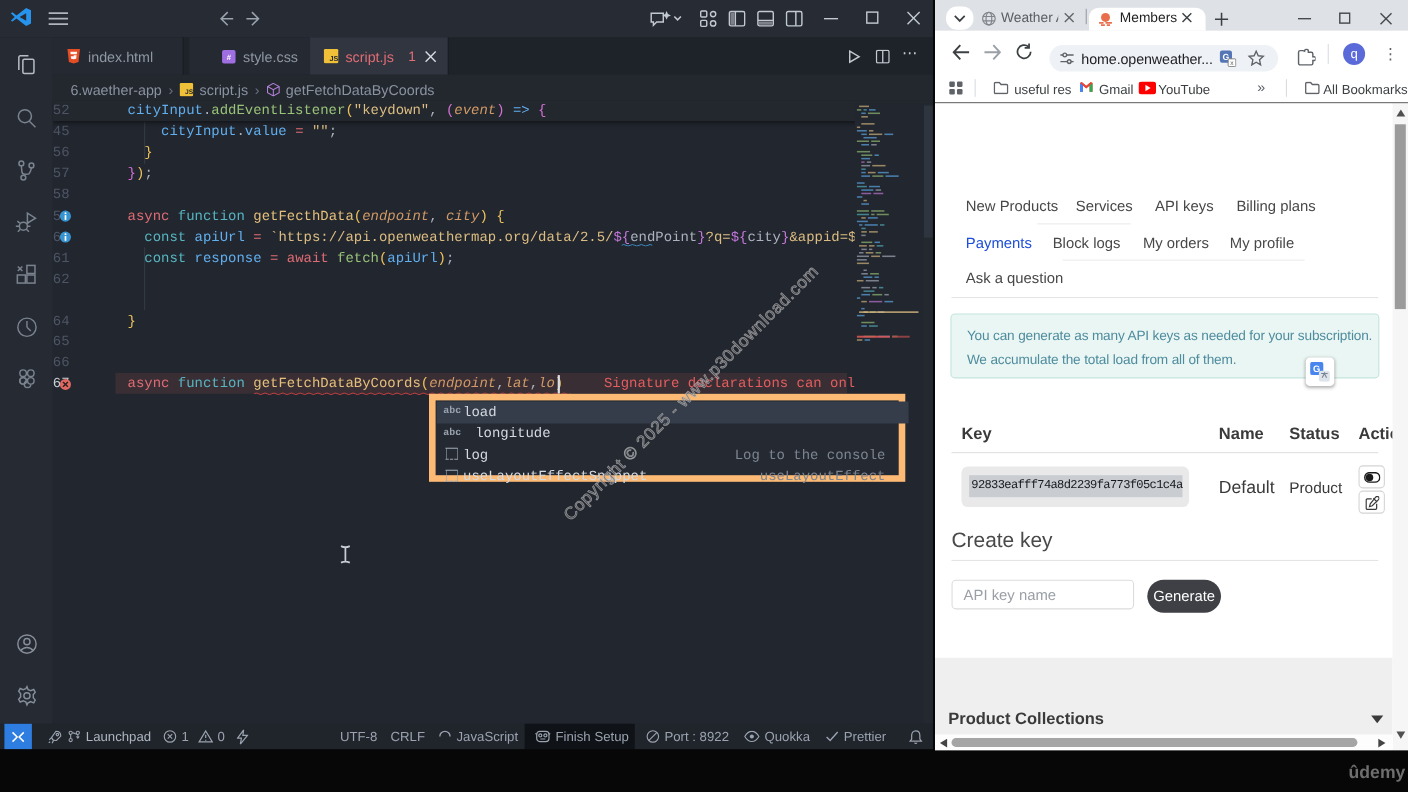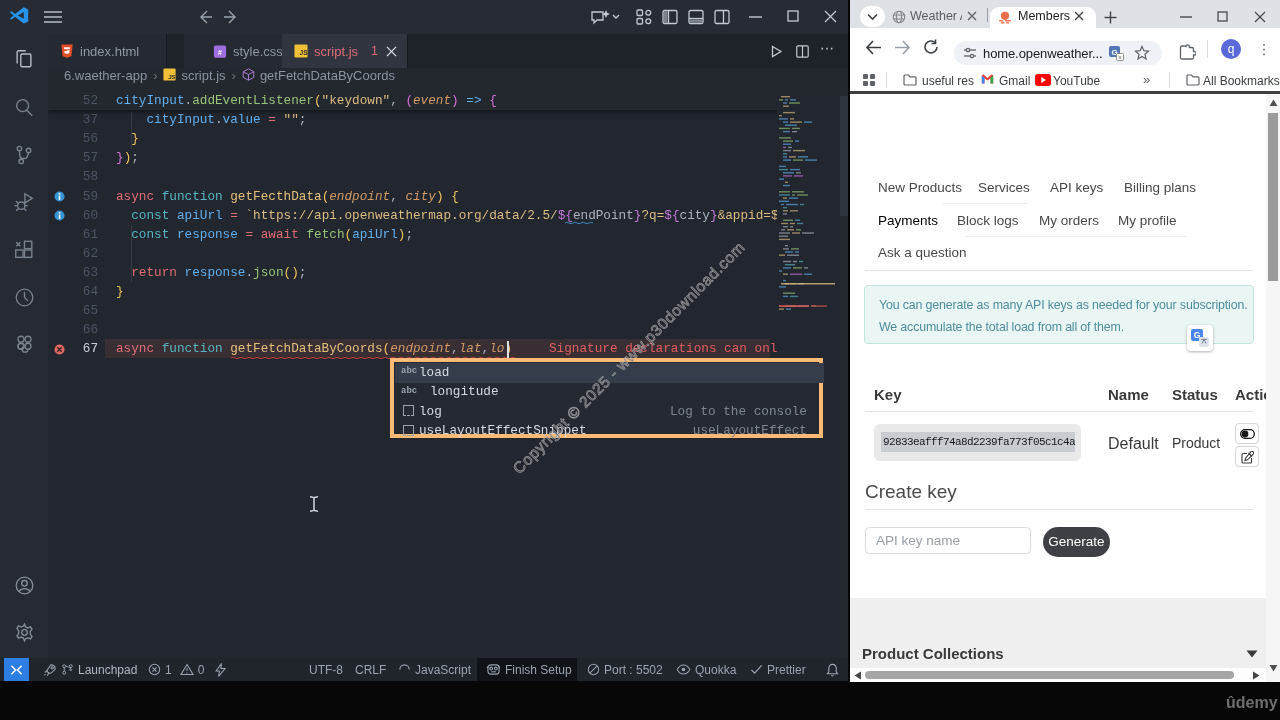--- a/index.html
+++ b/index.html
@@ -3,38 +3,38 @@
 *{margin:0;padding:0;box-sizing:border-box}
 html,body{width:1280px;height:720px;background:#070707;overflow:hidden}
 body{position:relative;font-family:"Liberation Sans",sans-serif}
 .abs{position:absolute;white-space:nowrap}
 .mono{font-family:"Liberation Mono",monospace}
 
 #vsc{position:absolute;left:0;top:0;width:848px;height:681px;background:#22262e}
 #titlebar{position:absolute;left:0;top:0;width:848px;height:34px;background:#272c34}
 #tabbar{position:absolute;left:0;top:34px;width:848px;height:34px;background:#1e232a}
 .tab{position:absolute;top:0;height:34px;display:flex;align-items:center;font-size:13px;color:#8f97a3}
-#breadcrumb{position:absolute;left:48px;top:68px;width:800px;height:26px;background:#23272e;display:flex;align-items:flex-start;font-size:13px;color:#8a93a0}
+#breadcrumb{position:absolute;left:48px;top:68px;width:800px;height:26px;background:#23272e;display:flex;align-items:center;font-size:13px;color:#8a93a0}
 #activitybar{position:absolute;left:0;top:34px;width:48px;height:624px;background:#262b33}
 #editor{position:absolute;left:48px;top:91px;width:800px;height:567px;background:#22262e;overflow:hidden}
 .cl{position:absolute;left:0;width:800px;height:19.1px;font-family:"Liberation Mono",monospace;font-size:12.7px;line-height:19.1px;white-space:pre}
-.ln{position:absolute;left:0;width:50px;text-align:right;color:#4d5565}
+.ln{position:absolute;left:0;width:50px;color:#4d5565}
 .cd{position:absolute;left:68px}
 u1{text-underline-offset:3px}
 .cw{color:#abb2bf}.cb{color:#61afef}.cg{color:#98c379}.cy{color:#e5c07b}
 .cs{color:#dcbd82}.co{color:#d19a66;font-style:italic}.cr{color:#e06c75}
 .cc{color:#56b6c2}.b1{color:#eec35c}.b2{color:#d670d6}
 .cm{color:#c678dd}.ci{color:#abb2bf}
 #statusbar{position:absolute;left:0;top:658px;width:848px;height:23px;background:#20242b;color:#9aa3af;font-size:12px}
 .sbi{position:absolute;top:0;height:23px;display:flex;align-items:center;gap:4px}
 
 #chrome{position:absolute;left:850px;top:0;width:430px;height:682px;background:#ffffff}
 #ctabs{position:absolute;left:0;top:0;width:430px;height:28px;background:#dee1e6}
 #ctoolbar{position:absolute;left:0;top:28px;width:430px;height:38px;background:#fff}
-#cbookmarks{position:absolute;left:0;top:66px;width:430px;height:28px;background:#fff;border-bottom:3px solid #404040}
+#cbookmarks{position:absolute;left:0;top:66px;width:430px;height:28px;background:#fff;border-bottom:1px solid #404040}
 #page{position:absolute;left:0;top:94px;width:416px;height:574px;background:#fff;overflow:hidden}
 #vscroll{position:absolute;left:416px;top:94px;width:14px;height:588px;background:#f6f6f6}
 #hscroll{position:absolute;left:0;top:668px;width:416px;height:14px;background:#fdfdfd}
 #watermark{position:absolute;left:448px;top:349px;width:362px;text-align:center;transform:rotate(-45deg);color:rgba(215,215,220,0.14);-webkit-text-stroke:0.7px rgba(225,225,230,0.55);font-size:15.5px;letter-spacing:0.6px;font-family:"Liberation Sans",sans-serif;z-index:50;text-shadow:0 0 1px rgba(40,40,40,0.8)}
 </style></head>
 <body>
 <div id="vsc">
  <div id="titlebar">
   <svg class="abs" style="left:9px;top:7px" width="20" height="20" viewBox="0 0 100 100">
         <path fill="#2693ec" d="M74 1 L30 35 L12 21 L4 25 L22 42 L4 59 L12 63 L30 49 L74 83 L96 72 L96 12 Z M74 25 L74 59 L44 42 Z"></path>
@@ -91,21 +91,21 @@
           <line x1="12" y1="1" x2="1" y2="12"></line>
         </g>
       </svg>
  </div>
  <div id="tabbar">
   <div class="tab" style="left:48px;width:119px;background:#252a32;border-right:1px solid #171a1f;padding-left:12px">
    <svg width="14" height="15" viewBox="0 0 16 16" style="margin-right:6px">
           <path fill="#e44d26" d="M1.5 0 L3 13.5 L8 15 L13 13.5 L14.5 0 Z"></path>
           <path fill="#ffffff" opacity=".95" d="M11.5 3 H4.5 L4.8 5.5 H8 v2 H5 l.3 2.6 L8 10.8 l2.6-.7 L11 6.5 H8 v-1 h3.3 Z"></path>
         </svg>index.html</div>
-  <div class="tab" style="left:184px;width:113px;background:#252a32;border-right:1px solid #171a1f;padding-left:29px">
+  <div class="tab" style="left:172px;width:113px;background:#252a32;border-right:1px solid #171a1f;padding-left:29px">
    <svg width="14" height="15" viewBox="0 0 16 16" style="margin-right:6px">
           <rect x="1" y="1" width="14" height="14" rx="2" fill="#9f6ee0"></rect>
           <text x="8" y="11.5" font-size="8" fill="#fff" text-anchor="middle" font-family="Liberation Sans" font-weight="bold">#</text>
         </svg>style.css</div>
   <div class="tab" style="left:282px;width:126px;background:#30353f;border-right:1px solid #171a1f;padding-left:12px;color:#e06c75">
    <svg width="14" height="14" viewBox="0 0 16 16" style="margin-right:6px">
           <rect x="0.5" y="0.5" width="15" height="15" rx="1.5" fill="#efc038"></rect>
           <text x="11" y="13" font-size="7.5" fill="#2b2b2b" text-anchor="middle" font-family="Liberation Sans" font-weight="bold">JS</text>
         </svg>script.js<span style="margin-left:13px;font-size:12.5px">1</span>
    <svg width="11" height="11" viewBox="0 0 12 12" style="margin-left:8px">
@@ -200,29 +200,28 @@
         <g fill="none" stroke="#868e99" stroke-width="1.5">
           <circle cx="12" cy="12" r="3.2"></circle>
           <path d="M12 2.5 l1.2 3.2 a6.5 6.5 0 0 1 2.6 1.1 l3.2-1.3 1.6 2.8 -2.1 2.7 a6.5 6.5 0 0 1 0 2.9 l2.1 2.7 -1.6 2.8 -3.2-1.3 a6.5 6.5 0 0 1 -2.6 1.1 L12 21.5 l-1.2-3.2 a6.5 6.5 0 0 1 -2.6-1.1 l-3.2 1.3 -1.6-2.8 2.1-2.7 a6.5 6.5 0 0 1 0-2.9 L3.4 7.3 5 4.5 l3.2 1.3 a6.5 6.5 0 0 1 2.6-1.1 Z"></path>
         </g>
       </svg>
  </div>
  <div id="editor">
   <div class="abs" style="left:57px;top:248.3px;width:665px;height:19.1px;background:#3a2e35"></div>
   <div class="abs" style="left:83px;top:20px;width:1px;height:38px;background:#343b44"></div>
   <div class="abs" style="left:83px;top:134px;width:1px;height:57px;background:#343b44"></div>
-  <div class="cl" style="top:19.1px"><span class="ln">37</span><span class="cd"><span class="cb">    cityInput</span><span class="cw">.</span><span class="cb">value</span><span class="cw"> </span><span class="cr">=</span><span class="cw"> </span><span class="cs">""</span><span class="cw">;</span></span></div>
+  <div class="cl" style="top:19.1px"><span class="ln">45</span><span class="cd"><span class="cb">    cityInput</span><span class="cw">.</span><span class="cb">value</span><span class="cw"> </span><span class="cr">=</span><span class="cw"> </span><span class="cs">""</span><span class="cw">;</span></span></div>
   <div class="cl" style="top:38.2px"><span class="ln">56</span><span class="cd"><span class="b1">  }</span></span></div>
   <div class="cl" style="top:57.3px"><span class="ln">57</span><span class="cd"><span class="b2">}</span><span class="b1">)</span><span class="cw">;</span></span></div>
   <div class="cl" style="top:76.4px"><span class="ln">58</span></div>
   <div class="cl" style="top:95.5px"><span class="ln">59</span><span class="cd"><span class="cr">async</span><span class="cw"> </span><span class="cc">function</span><span class="cw"> </span><span class="cy">getFecthData</span><span class="b1">(</span><span class="co">endpoint</span><span class="cw">, </span><span class="co">city</span><span class="b1">)</span><span class="cw"> </span><span class="b1">{</span></span></div>
   <div class="cl" style="top:114.6px"><span class="ln">60</span><span class="cd"><span class="cc">  const</span><span class="cw"> </span><span class="cb">apiUrl</span><span class="cw"> </span><span class="cr">=</span><span class="cw"> </span><span class="cs">`<u1>https://api.openweathermap.org/data/2.5/</u1></span><span class="cm"><u1>${</u1></span><span class="ci"><u1>endPoint</u1></span><span class="cm"><u1>}</u1></span><span class="cs"><u1>?q=</u1></span><span class="cm"><u1>${</u1></span><span class="ci"><u1>city</u1></span><span class="cm"><u1>}</u1></span><span class="cs"><u1>&amp;appid=${apiKey}</u1></span></span></div>
   <div class="cl" style="top:133.7px"><span class="ln">61</span><span class="cd"><span class="cc">  const</span><span class="cw"> </span><span class="cb">response</span><span class="cw"> </span><span class="cr">=</span><span class="cw"> </span><span class="cr">await</span><span class="cw"> </span><span class="cg">fetch</span><span class="b1">(</span><span class="cb">apiUrl</span><span class="b1">)</span><span class="cw">;</span></span></div>
   <div class="cl" style="top:152.8px"><span class="ln">62</span></div>
-  <div class="cl" style="top:171.9px"><span class="ln">63</span><span class="cd"><span class="cr">  return</span><span class="cw"> </span><span class="cb">response</span><span class="cw">.</span><span class="cg">json</span><span class="b1">()</span><span class="cw">;</span></span></div>
   <div class="cl" style="top:191px"><span class="ln">64</span><span class="cd"><span class="b1">}</span></span></div>
   <div class="cl" style="top:210.1px"><span class="ln">65</span></div>
   <div class="cl" style="top:229.2px"><span class="ln">66</span></div>
   <div class="cl" style="top:248.3px"><span class="ln" style="color:#c8ccd4">67</span><span class="cd"><span class="cr">async</span><span class="cw"> </span><span class="cc">function</span><span class="cw"> </span><span class="cy">getFetchDataByCoords</span><span class="b1">(</span><span class="co">endpoint</span><span class="cw">,</span><span class="co">lat</span><span class="cw">,</span><span class="co">lo</span><span class="b1">)</span></span><span class="abs" style="left:501px;color:#e45e5e">Signature declarations can onl</span></div>
   <div class="cl" style="top:0px;background:#23272e;box-shadow:0 2px 4px rgba(8,10,13,0.6)"><span class="ln">52</span><span class="cd"><span class="cb">cityInput</span><span class="cw">.</span><span class="cg">addEventListener</span><span class="b1">(</span><span class="cs">"keydown"</span><span class="cw">, </span><span class="b2">(</span><span class="co">event</span><span class="b2">)</span><span class="cw"> </span><span class="cb">=&gt;</span><span class="cw"> </span><span class="b2">{</span></span></div>
   <svg class="abs" style="left:183px;top:264.5px" width="290" height="3.5" viewBox="0 0 290 3.5">
         <path d="M0 2 Q 2 0.6 4 2 T 8 2 T 12 2 T 16 2 T 20 2 T 24 2 T 28 2 T 32 2 T 36 2 T 40 2 T 44 2 T 48 2 T 52 2 T 56 2 T 60 2 T 64 2 T 68 2 T 72 2 T 76 2 T 80 2 T 84 2 T 88 2 T 92 2 T 96 2 T 100 2 T 104 2 T 108 2 T 112 2 T 116 2 T 120 2 T 124 2 T 128 2 T 132 2 T 136 2 T 140 2 T 144 2 T 148 2 T 152 2 T 156 2 T 160 2 T 164 2 T 168 2 T 172 2 T 176 2 T 180 2 T 184 2 T 188 2 T 192 2 T 196 2 T 200 2 T 204 2 T 208 2 T 212 2 T 216 2 T 220 2 T 224 2 T 228 2 T 232 2 T 236 2 T 240 2 T 244 2 T 248 2 T 252 2 T 256 2 T 260 2 T 264 2 T 268 2 T 272 2 T 276 2 T 280 2 T 284 2 T 288 2" stroke="#c94242" stroke-width="0.9" fill="none"></path>
       </svg>
   <svg class="abs" style="left:517px;top:129.5px" width="30" height="3.5" viewBox="0 0 30 3.5">
         <path d="M0 2 Q 2 0.6 4 2 T 8 2 T 12 2 T 16 2 T 20 2 T 24 2 T 28 2" stroke="#3f8fc9" stroke-width="0.9" fill="none"></path>
@@ -347,21 +346,21 @@
           <rect x="21" y="211.2" width="11" height="1.4" fill="#61afef" opacity="0.65"></rect>
           <rect x="34" y="211.2" width="5" height="1.4" fill="#dcbd82" opacity="0.65"></rect>
           <rect x="2" y="214.4" width="5" height="1.4" fill="#dcbd82" opacity="0.65"></rect>
           <rect x="9" y="214.4" width="5" height="1.4" fill="#61afef" opacity="0.65"></rect>
           <rect x="4" y="189.0" width="54" height="1.5" fill="#dcbd82" opacity="0.8"></rect>
           <rect x="2" y="211.2" width="30" height="1.8" fill="#d95555" opacity="0.9"></rect>
           <rect x="34" y="211.2" width="16" height="1.8" fill="#a84848" opacity="0.8"></rect>
         </svg></div>
   <div class="abs" style="left:792px;top:3px;width:8px;height:564px;background:#242930"></div>
   <div class="abs" style="left:792px;top:5px;width:8px;height:120px;background:#2f353e"></div>
-  <div id="suggest" class="abs" style="left:342px;top:267px;width:433px;height:80px;background:#252a32;border:4px solid #fdba74;font-family:'Liberation Mono',monospace;font-size:12.7px;color:#d5dae1">
+  <div id="suggest" class="abs" style="left:342px;top:267px;width:433px;height:80px;background:#252a32;border:6px solid #fdba74;font-family:'Liberation Mono',monospace;font-size:12.7px;color:#d5dae1">
    <div class="abs" style="left:1px;top:1px;width:429px;height:19.5px;background:#353d4a"></div>
    <div class="abs" style="left:7px;top:4px;color:#9aa3af;font-size:9px;font-weight:bold">abc</div>
         <div class="abs" style="left:25px;top:2.5px">load</div>
    <div class="abs" style="left:7px;top:23.5px;color:#9aa3af;font-size:9px;font-weight:bold">abc</div>
         <div class="abs" style="left:36px;top:22px">longitude</div>
    <div class="abs" style="left:9px;top:43px;width:11px;height:11px;border:1px solid #9aa3af;border-bottom-style:dashed"></div>
         <div class="abs" style="left:25px;top:41.5px">log</div>
         <div class="abs" style="right:12px;top:41.5px;color:#7d8591">Log to the console</div>
    <div class="abs" style="left:9px;top:62.5px;width:11px;height:11px;border:1px solid #9aa3af;border-bottom-style:dashed"></div>
         <div class="abs" style="left:25px;top:61px">useLayoutEffectSnippet</div>
@@ -437,21 +436,21 @@
             <path d="M2 5 L0.8 4 M14 5 L15.2 4"></path>
           </g>
         </svg>
    <span>Finish Setup</span>
       </div>
   <div class="sbi" style="left:587px">
         <svg width="13" height="13" viewBox="0 0 14 14">
           <circle cx="7" cy="7" r="5.6" fill="none" stroke="#9aa3af" stroke-width="1.1"></circle>
           <line x1="3" y1="11" x2="11" y2="3" stroke="#9aa3af" stroke-width="1.1"></line>
         </svg>
-        <span>Port : 5502</span>
+        <span>Port : 8922</span>
       </div>
   <div class="sbi" style="left:676px">
         <svg width="15" height="11" viewBox="0 0 16 12">
           <path d="M1 6 C3 2.5 5.5 1 8 1 C10.5 1 13 2.5 15 6 C13 9.5 10.5 11 8 11 C5.5 11 3 9.5 1 6 Z" fill="none" stroke="#9aa3af" stroke-width="1.1"></path>
           <circle cx="8" cy="6" r="2" fill="#9aa3af"></circle>
         </svg>
         <span>Quokka</span>
       </div>
   <div class="sbi" style="left:750px">
         <svg width="13" height="11" viewBox="0 0 14 12">
@@ -596,21 +595,21 @@
         <path d="M1 2 a1 1 0 0 1 1-1 h3.5 l1.5 1.8 H12 a1 1 0 0 1 1 1 V10 a1 1 0 0 1 -1 1 H2 a1 1 0 0 1 -1-1 Z" fill="none" stroke="#5f6368" stroke-width="1.2"></path>
       </svg>
   <div class="abs" style="left:353px;top:7.5px;font-size:12px;color:#3c4043">All Bookmarks</div>
  </div>
  <div id="page">
   <div class="abs" style="left:28px;top:86px;font-size:13.5px;color:#484848">New Products</div>
   <div class="abs" style="left:128px;top:86px;font-size:13.5px;color:#484848">Services</div>
   <div class="abs" style="left:200px;top:86px;font-size:13.5px;color:#484848">API keys</div>
   <div class="abs" style="left:274px;top:86px;font-size:13.5px;color:#484848">Billing plans</div>
   <div class="abs" style="left:93px;top:109px;width:85px;height:1px;background:#ececec"></div>
-  <div class="abs" style="left:28px;top:119px;font-size:13.5px;color:#000000">Payments</div>
+  <div class="abs" style="left:28px;top:119px;font-size:13.5px;color:#1d4ed8">Payments</div>
   <div class="abs" style="left:107px;top:119px;font-size:13.5px;color:#484848">Block logs</div>
   <div class="abs" style="left:189px;top:119px;font-size:13.5px;color:#484848">My orders</div>
   <div class="abs" style="left:268px;top:119px;font-size:13.5px;color:#484848">My profile</div>
   <div class="abs" style="left:116px;top:142px;width:220px;height:1px;background:#ececec"></div>
   <div class="abs" style="left:28px;top:151px;font-size:13.5px;color:#484848">Ask a question</div>
   <div class="abs" style="left:15px;top:176px;width:388px;height:1px;background:#e4e4e4"></div>
   <div class="abs" style="left:14px;top:191px;width:390px;height:59px;background:#eaf6f3;border:1px solid #c3e4dc;border-radius:4px">
    <div class="abs" style="left:14px;top:8px;font-size:12.4px;letter-spacing:-0.15px;line-height:22px;color:#4e8c9e">You can generate as many API keys as needed for your subscription.<br>We accumulate the total load from all of them.</div>
   </div>
   <div class="abs" style="left:337px;top:231px;width:26px;height:26px;background:#fff;border-radius:4px;box-shadow:0 1px 3px rgba(0,0,0,0.3)">

